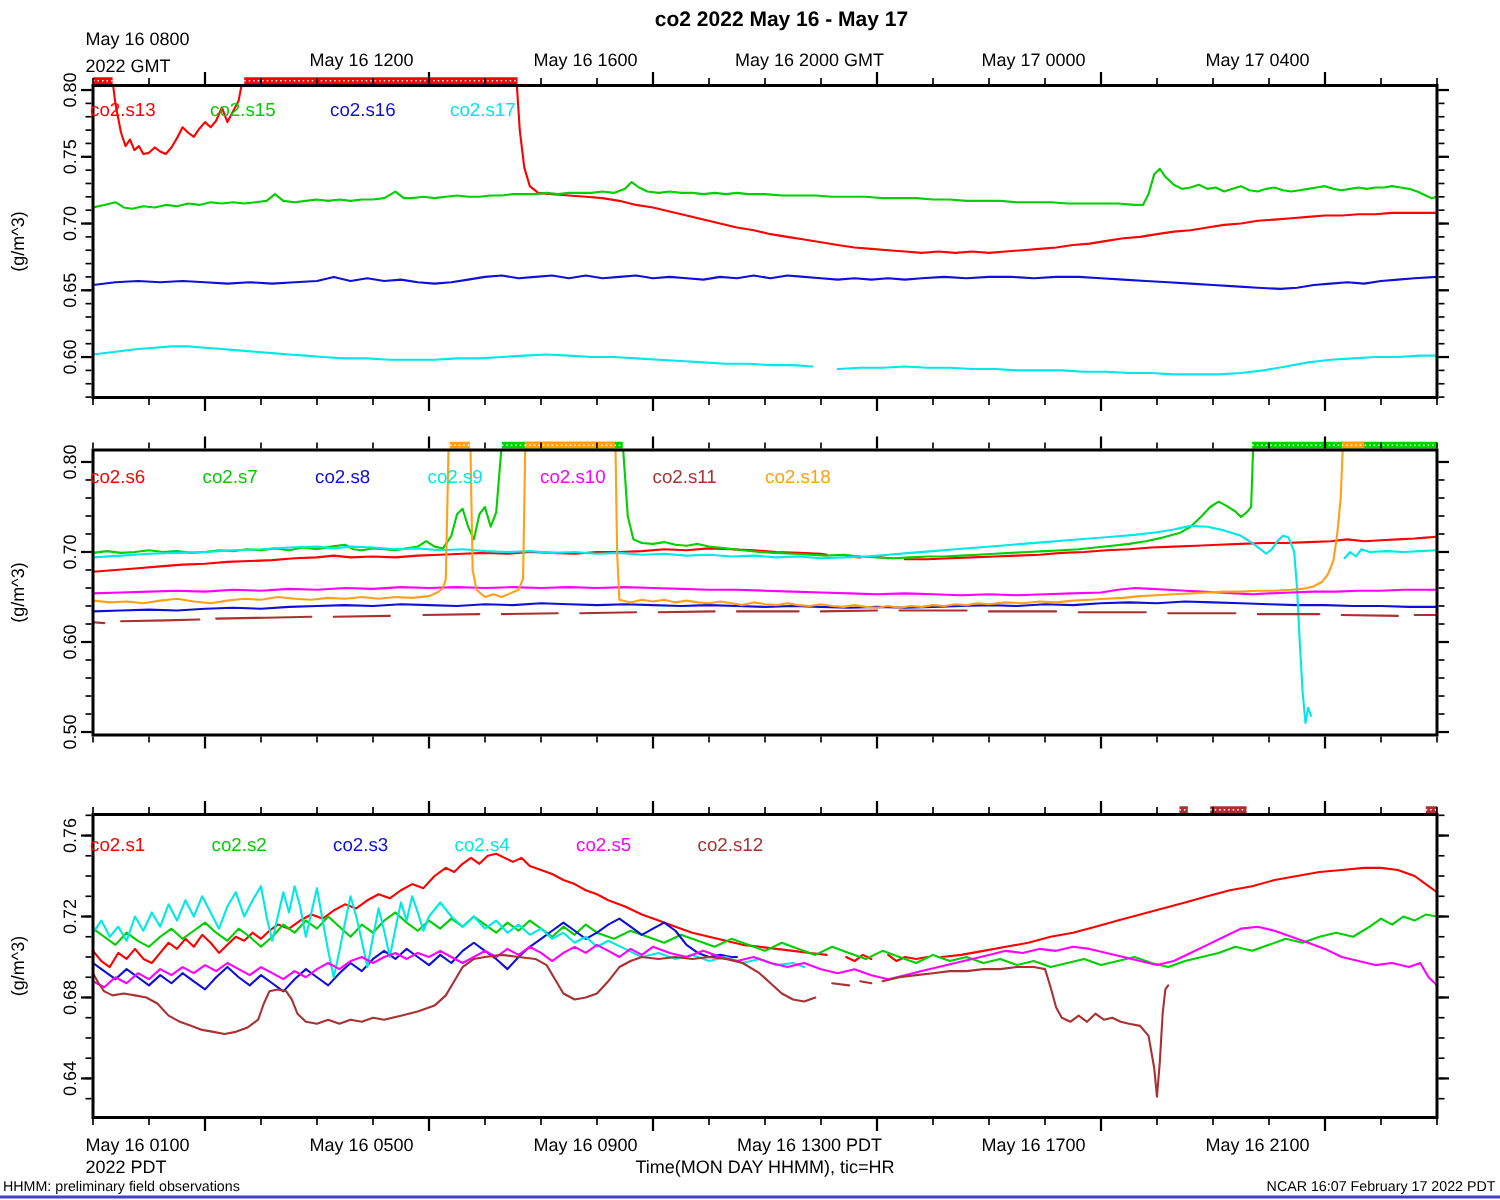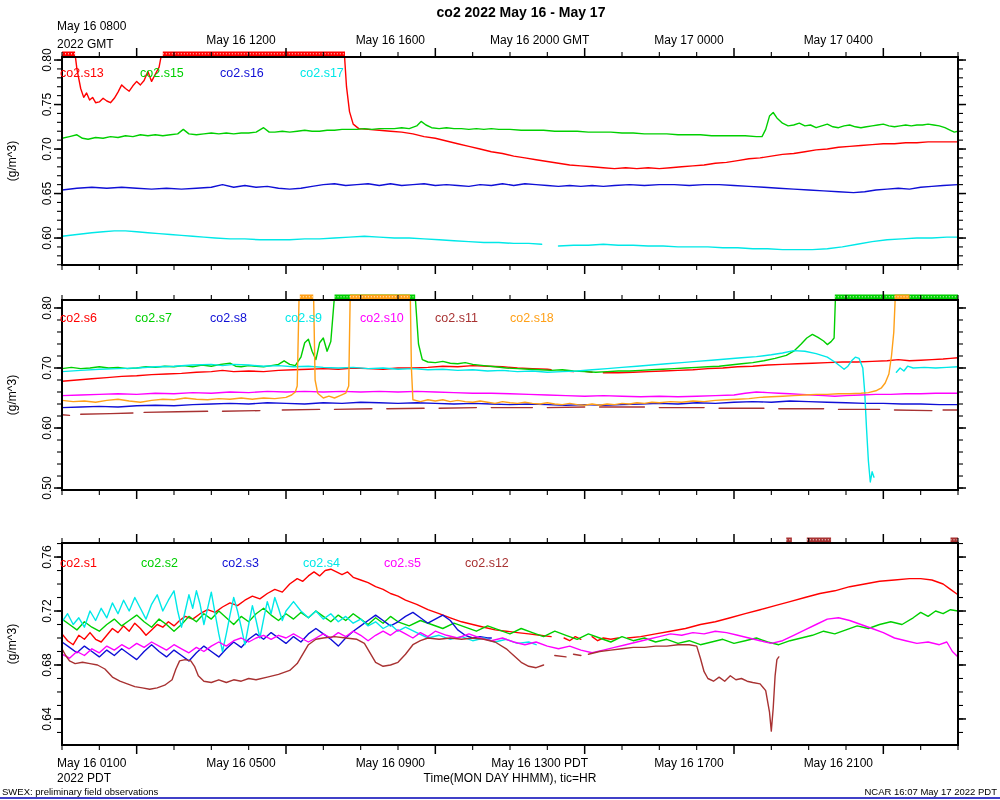--- a/index.html
+++ b/index.html
@@ -477,16 +477,16 @@
         <text x="91.66666666666666" y="767" text-anchor="middle" font-size="12" fill="#000">May 16 0100</text>
         <text x="241" y="767" text-anchor="middle" font-size="12" fill="#000">May 16 0500</text>
         <text x="390.33333333333337" y="767" text-anchor="middle" font-size="12" fill="#000">May 16 0900</text>
         <text x="539.6666666666667" y="767" text-anchor="middle" font-size="12" fill="#000">May 16 1300 PDT</text>
         <text x="689" y="767" text-anchor="middle" font-size="12" fill="#000">May 16 1700</text>
         <text x="838.3333333333333" y="767" text-anchor="middle" font-size="12" fill="#000">May 16 2100</text>
         <text x="57" y="782" font-size="12" fill="#000">2022 PDT</text>
         <text x="510" y="782" text-anchor="middle" font-size="12" fill="#000">Time(MON DAY HHMM), tic=HR</text>
       </g>
     </svg>
-  <div class="footer-left">SWEX: preliminary field observations</div>
-  <div class="footer-right">NCAR 16:07 May 17 2022 PDT</div>
+  <div class="footer-left">HHMM: preliminary field observations</div>
+  <div class="footer-right">NCAR 16:07 February 17 2022 PDT</div>
   <div class="footer-rule"></div>
 </div>
 
 </body></html>

